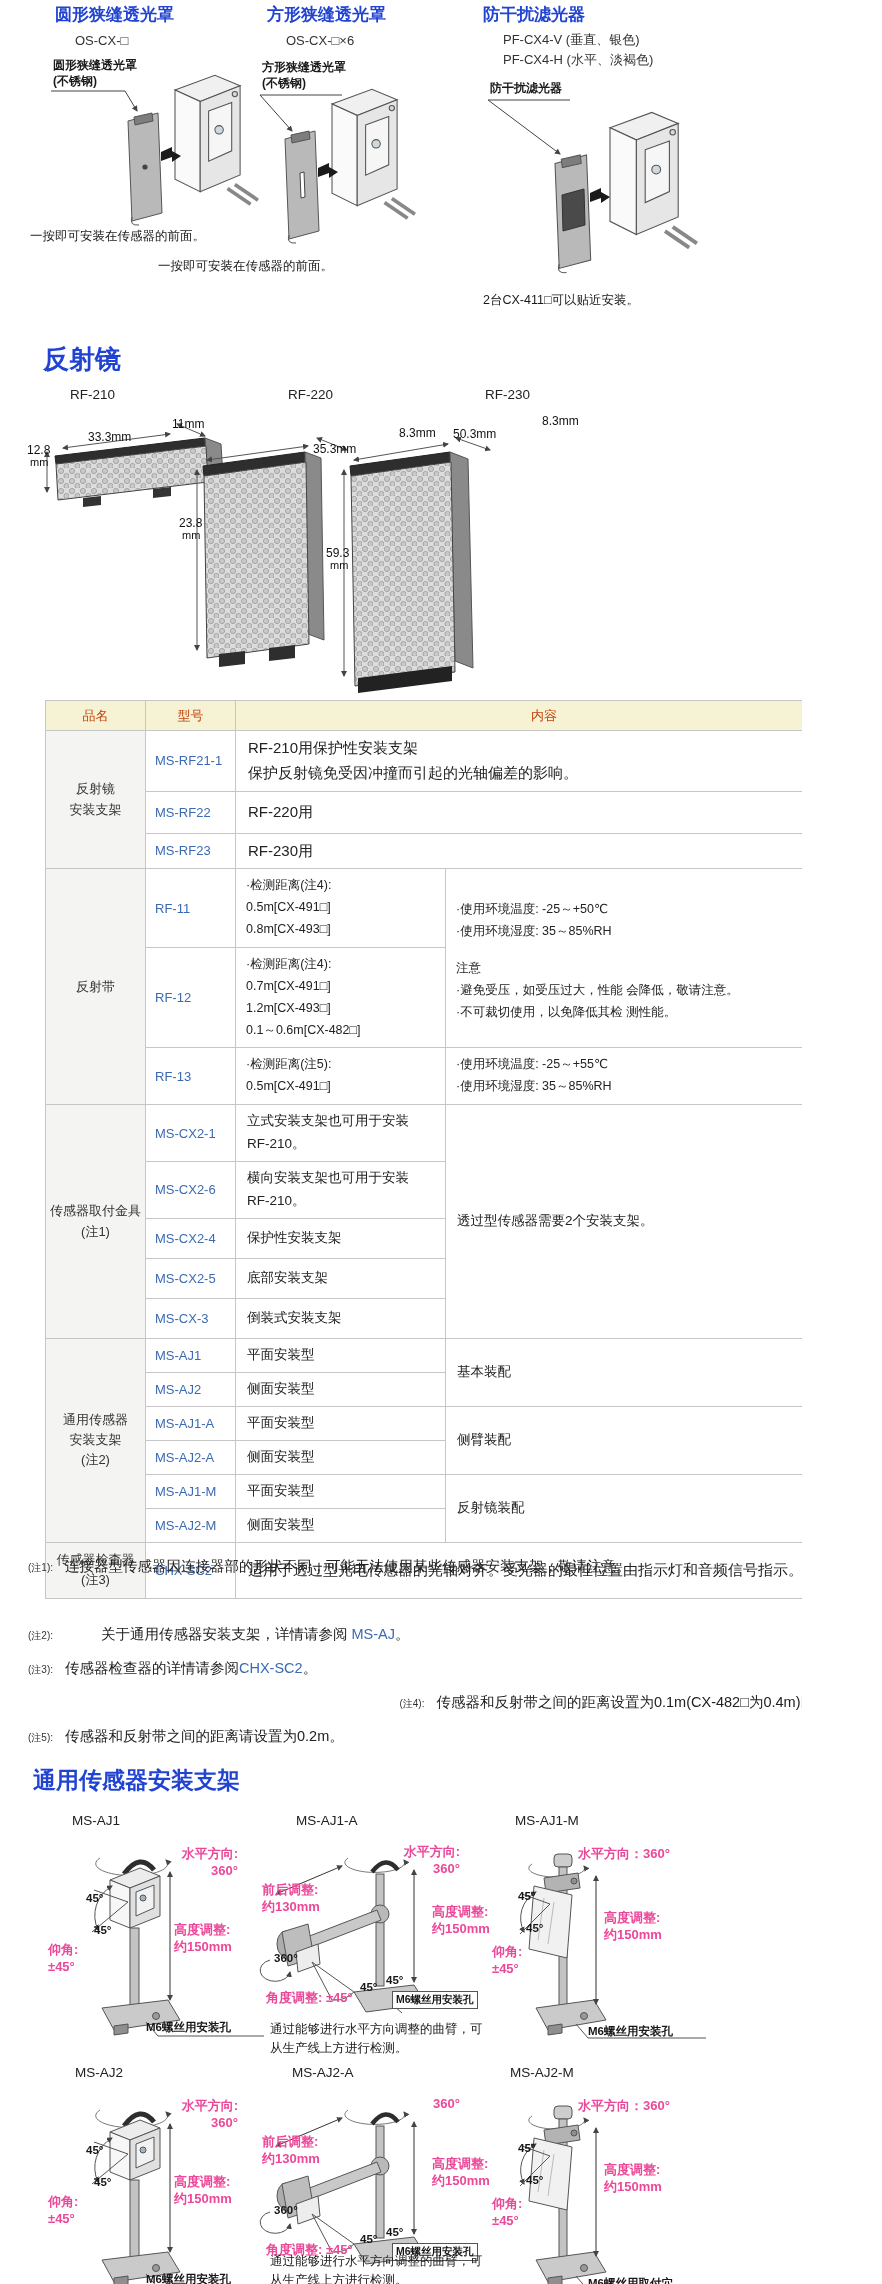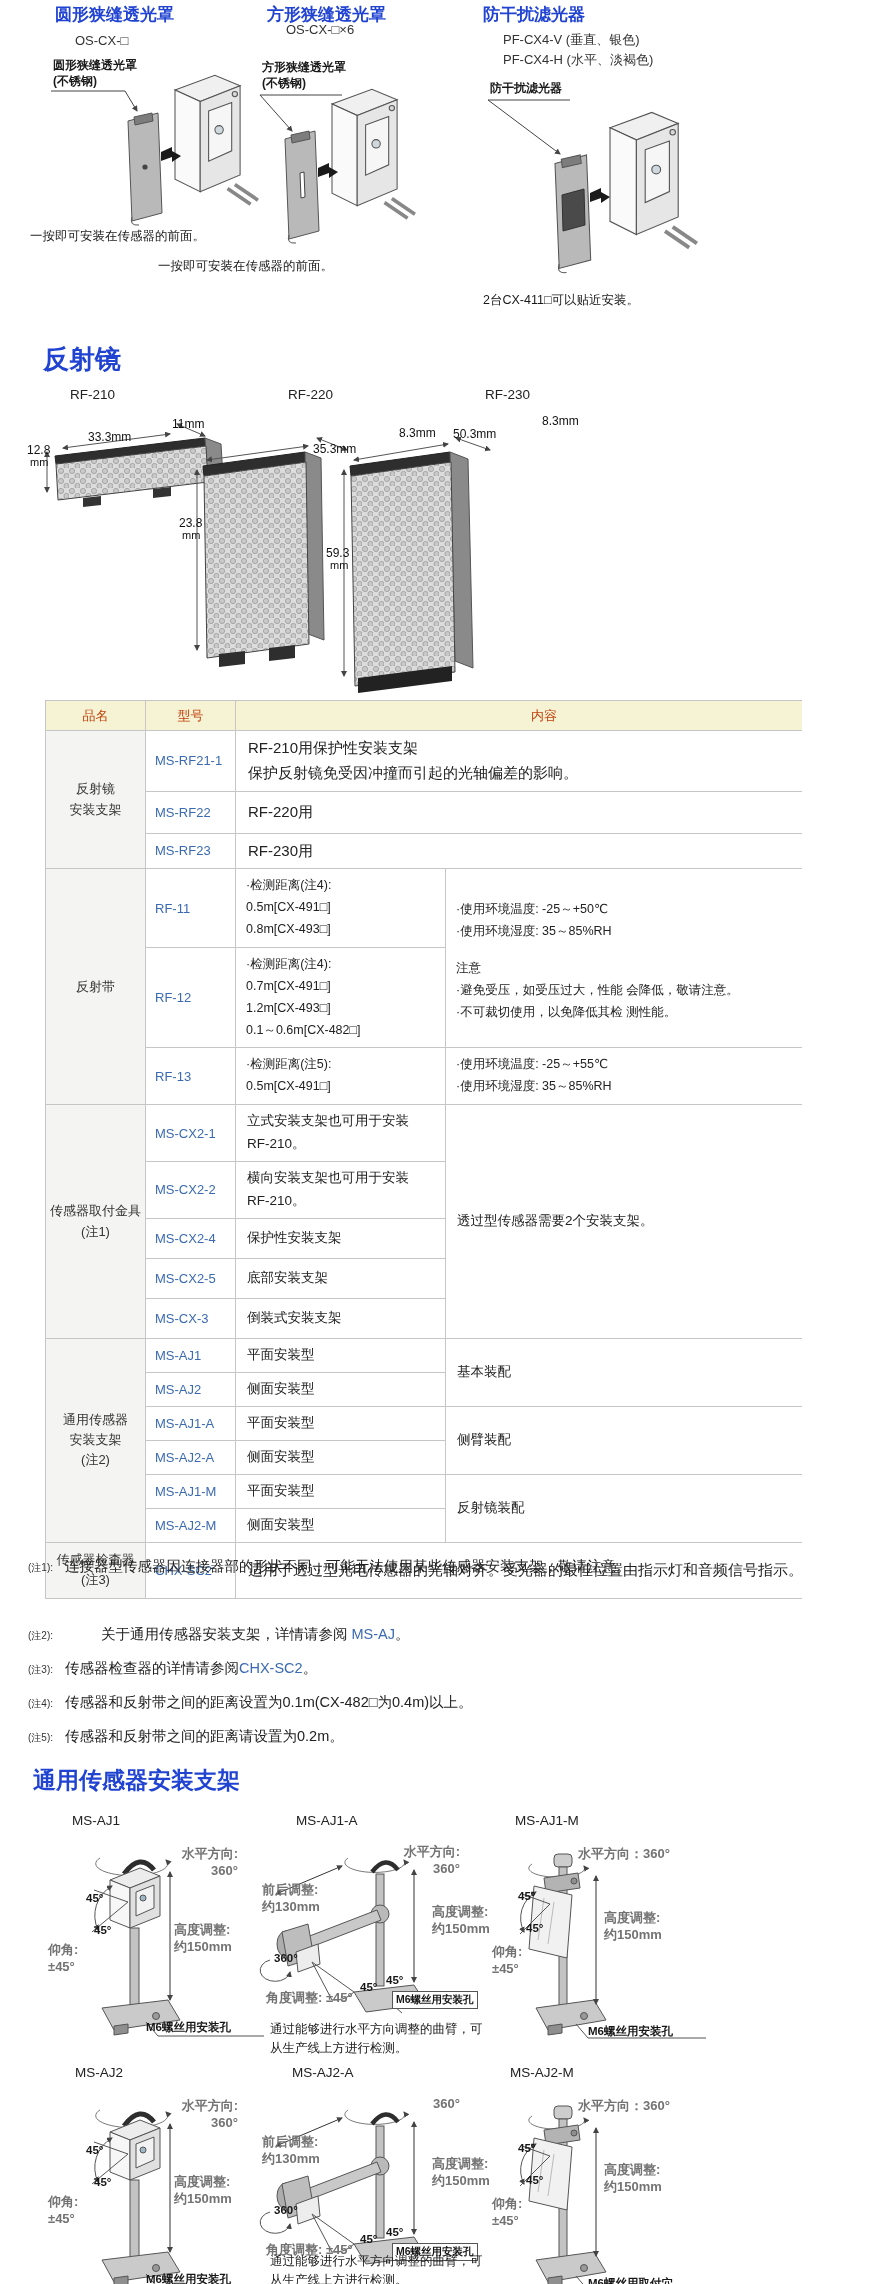--- a/index.html
+++ b/index.html
@@ -24,21 +24,21 @@
   .lnk{color:#3b6ab2;cursor:pointer;margin-top:20px;}
   .cbig{font-size:15px;padding:5px 12px;line-height:1.65;color:#222;}
   .cmid{font-size:13.5px;padding:5px 11px;line-height:1.7;color:#222;}
   .csmall{font-size:12.5px;padding:6px 10px;line-height:1.75;color:#222;vertical-align:top;}
   .ml{white-space:pre-line;}
   .vtop{vertical-align:top;}
   .note{display:flex;position:absolute;left:28px;width:816px;font-size:14.5px;line-height:1.5;color:#222;}
   .note-tag{font-size:10px;width:37px;flex:none;padding-top:4px;color:#333;}
   .diag{position:absolute;}
   .diag svg{position:absolute;left:0;top:0;}
-  .ann{position:absolute;font-size:13px;font-weight:bold;color:#737373;line-height:1.3;white-space:pre-line;}
+  .ann{position:absolute;font-size:13px;font-weight:bold;color:#ec4899;line-height:1.3;white-space:pre-line;}
   .ann-r{text-align:right;}
   .ann-sm{position:absolute;font-size:11.5px;font-weight:bold;color:#161616;white-space:nowrap;}
   .hole-lbl{position:absolute;font-size:11.5px;font-weight:bold;color:#161616;white-space:nowrap;background:transparent;}
   .hole-box{border:1px solid #555;font-size:10.5px;padding:1px 3px;background:#fff;}
   .bcaption{position:absolute;font-size:12.5px;color:#1a1a1a;line-height:1.5;}
   .edge-line{position:absolute;left:874px;top:0;width:1px;height:2284px;background:#e3e3e3;}
 </style>
 </head>
 <body>
 
@@ -139,21 +139,21 @@
       <circle cx="120" cy="112" r="2.6" fill="#444" stroke="none"></circle>
       <use href="#sensor3d" transform="translate(150,16) scale(1.05)"></use>
       <use href="#bigarrow" transform="translate(136,92)"></use>
     </svg>
     <span class="callout abs" style="left:28px;top:2px;">圆形狭缝透光罩
 (不锈钢)</span>
   </div>
   <span class="abs caption" style="left:30px;top:228px;">一按即可安装在传感器的前面。</span>
 
   <span class="abs sec-title t17" style="left:267px;top:6px;">方形狭缝透光罩</span>
-  <span class="abs model-line" style="left:286px;top:20px;">OS-CX-□×6</span>
+  <span class="abs model-line" style="left:286px;top:31px;">OS-CX-□×6</span>
   <div class="abs" style="left:180px;top:55px;width:250px;height:200px;">
     <svg width="250" height="200" viewBox="0 0 250 200">
       <line x1="80" y1="40" x2="162" y2="40" stroke="#444"></line>
       <line x1="80" y1="40" x2="112" y2="76" stroke="#444" marker-end="url(#ar)"></line>
       <use href="#coverplate" transform="translate(105,76)"></use>
       <polygon points="120,118 124,117 125,142 121,143" fill="#fff" stroke="#444"></polygon>
       <use href="#sensor3d" transform="translate(152,30) scale(1.05)"></use>
       <use href="#bigarrow" transform="translate(138,108)"></use>
     </svg>
     <span class="callout abs" style="left:82px;top:4px;">方形狭缝透光罩
@@ -291,21 +291,21 @@
     </tr>
     <tr style="height:48px">
       <td rowspan="5" class="pname ml">传感器取付金具
 (注1)</td>
       <td class="model"><span class="lnk">MS-CX2-1</span></td>
       <td class="cmid ml">立式安装支架也可用于安装
 RF-210。</td>
       <td rowspan="5" class="cmid">透过型传感器需要2个安装支架。</td>
     </tr>
     <tr style="height:48px">
-      <td class="model"><span class="lnk">MS-CX2-2</span></td>
+      <td class="model"><span class="lnk">MS-CX2-6</span></td>
       <td class="cmid ml">横向安装支架也可用于安装
 RF-210。</td>
     </tr>
     <tr style="height:40px">
       <td class="model"><span class="lnk">MS-CX2-4</span></td>
       <td class="cmid">保护性安装支架</td>
     </tr>
     <tr style="height:40px">
       <td class="model"><span class="lnk">MS-CX2-5</span></td>
       <td class="cmid">底部安装支架</td>
@@ -358,21 +358,21 @@
     <span><span>连接器型传感器因连接器部的形状不同，可能无法使用某些传感器安装支架，敬请注意。</span><span class="lnk"></span><span></span></span>
   </div>
   <div class="note" style="top:1624px;gap:36px;">
     <span class="note-tag">(注2):</span>
     <span><span>关于通用传感器安装支架，详情请参阅 </span><span class="lnk">MS-AJ</span><span>。</span></span>
   </div>
   <div class="note" style="top:1658px;">
     <span class="note-tag">(注3):</span>
     <span><span>传感器检查器的详情请参阅</span><span class="lnk">CHX-SC2</span><span>。</span></span>
   </div>
-  <div class="note" style="top:1692px;">
+  <div class="note" style="top:1692px;justify-content:flex-end;">
     <span class="note-tag">(注4):</span>
     <span><span>传感器和反射带之间的距离设置为0.1m(CX-482□为0.4m)以上。</span><span class="lnk"></span><span></span></span>
   </div>
   <div class="note" style="top:1726px;">
     <span class="note-tag">(注5):</span>
     <span><span>传感器和反射带之间的距离请设置为0.2m。</span><span class="lnk"></span><span></span></span>
   </div>
 
   <span class="abs sec-title t23" style="left:33px;top:1768px;">通用传感器安装支架</span>
 

